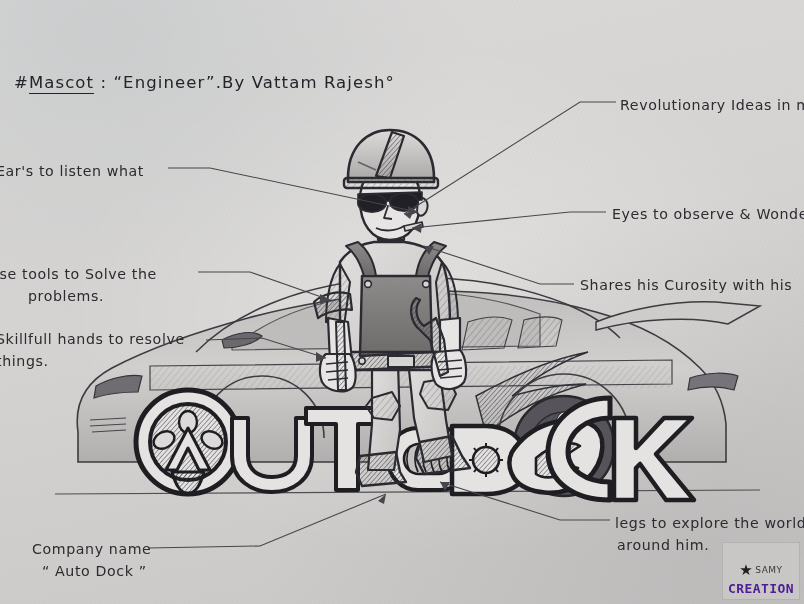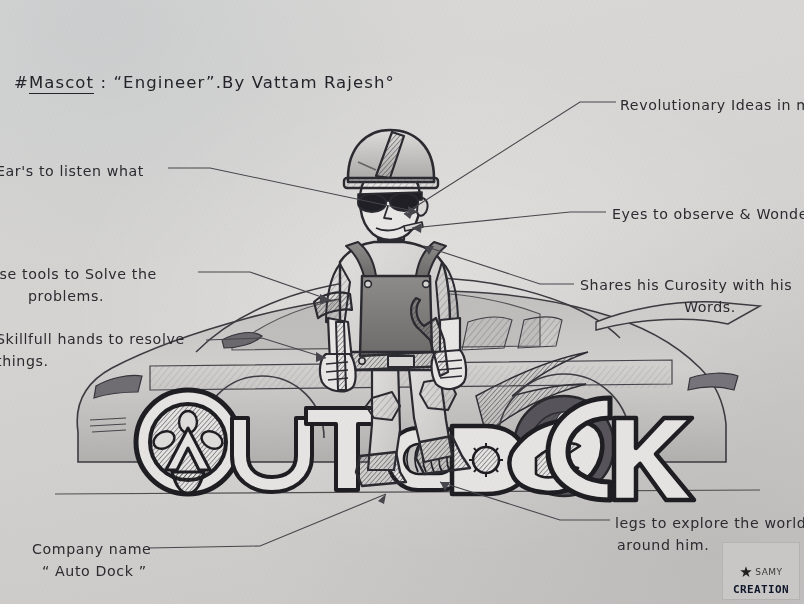--- a/index.html
+++ b/index.html
@@ -55,22 +55,22 @@
   svg.art{position:absolute;left:0;top:0;width:804px;height:604px;}
   #watermark{
     position:absolute;left:722px;top:542px;width:78px;height:58px;
     background:#c9c7c6;border:1px solid rgba(120,120,120,.25);
     display:flex;flex-direction:column;align-items:center;justify-content:flex-end;
     padding-bottom:3px;box-sizing:border-box;
   }
   #wm-top{font-size:9px;color:#3a3a3a;letter-spacing:.5px;height:22px;
     display:flex;align-items:center;gap:2px;}
   #wm-star{font-size:15px;line-height:1;color:#1f1f1f;}
-  #wm-main{font-family:"DejaVu Sans Mono",monospace;font-size:11px;font-weight:bold;
-    color:#0f172a;letter-spacing:.4px;}
+  #wm-main{font-family:"DejaVu Sans Mono",monospace;font-size:13px;font-weight:bold;
+    color:#4c1d95;letter-spacing:.4px;}
 </style>
 </head>
 <body>
 
 <div id="sheet">
 
   <svg class="art" viewBox="0 0 804 604">
     <defs>
       <linearGradient id="carBody" x1="0" y1="0" x2="0" y2="1">
         <stop offset="0%" stop-color="#c2c0bf"></stop>
@@ -367,21 +367,20 @@
   <div class="hand note" id="n-ideas">
     <span>Revolutionary Ideas in min</span>
   </div>
 
   <div class="hand note" id="n-eyes">
     <span>Eyes to observe &amp; Wonder</span>
   </div>
 
   <div class="hand note" id="n-curio">
     <span>Shares his Curosity with his</span>
-    <span class="l2">Words.</span>
   </div>
 
   <div class="hand note" id="n-company">
     <span>Company name</span>
     <span class="l2">“ Auto Dock ”</span>
   </div>
 
   <div class="hand note" id="n-legs">
     <span>legs to explore the world</span>
     <span class="l2">around him.</span>

